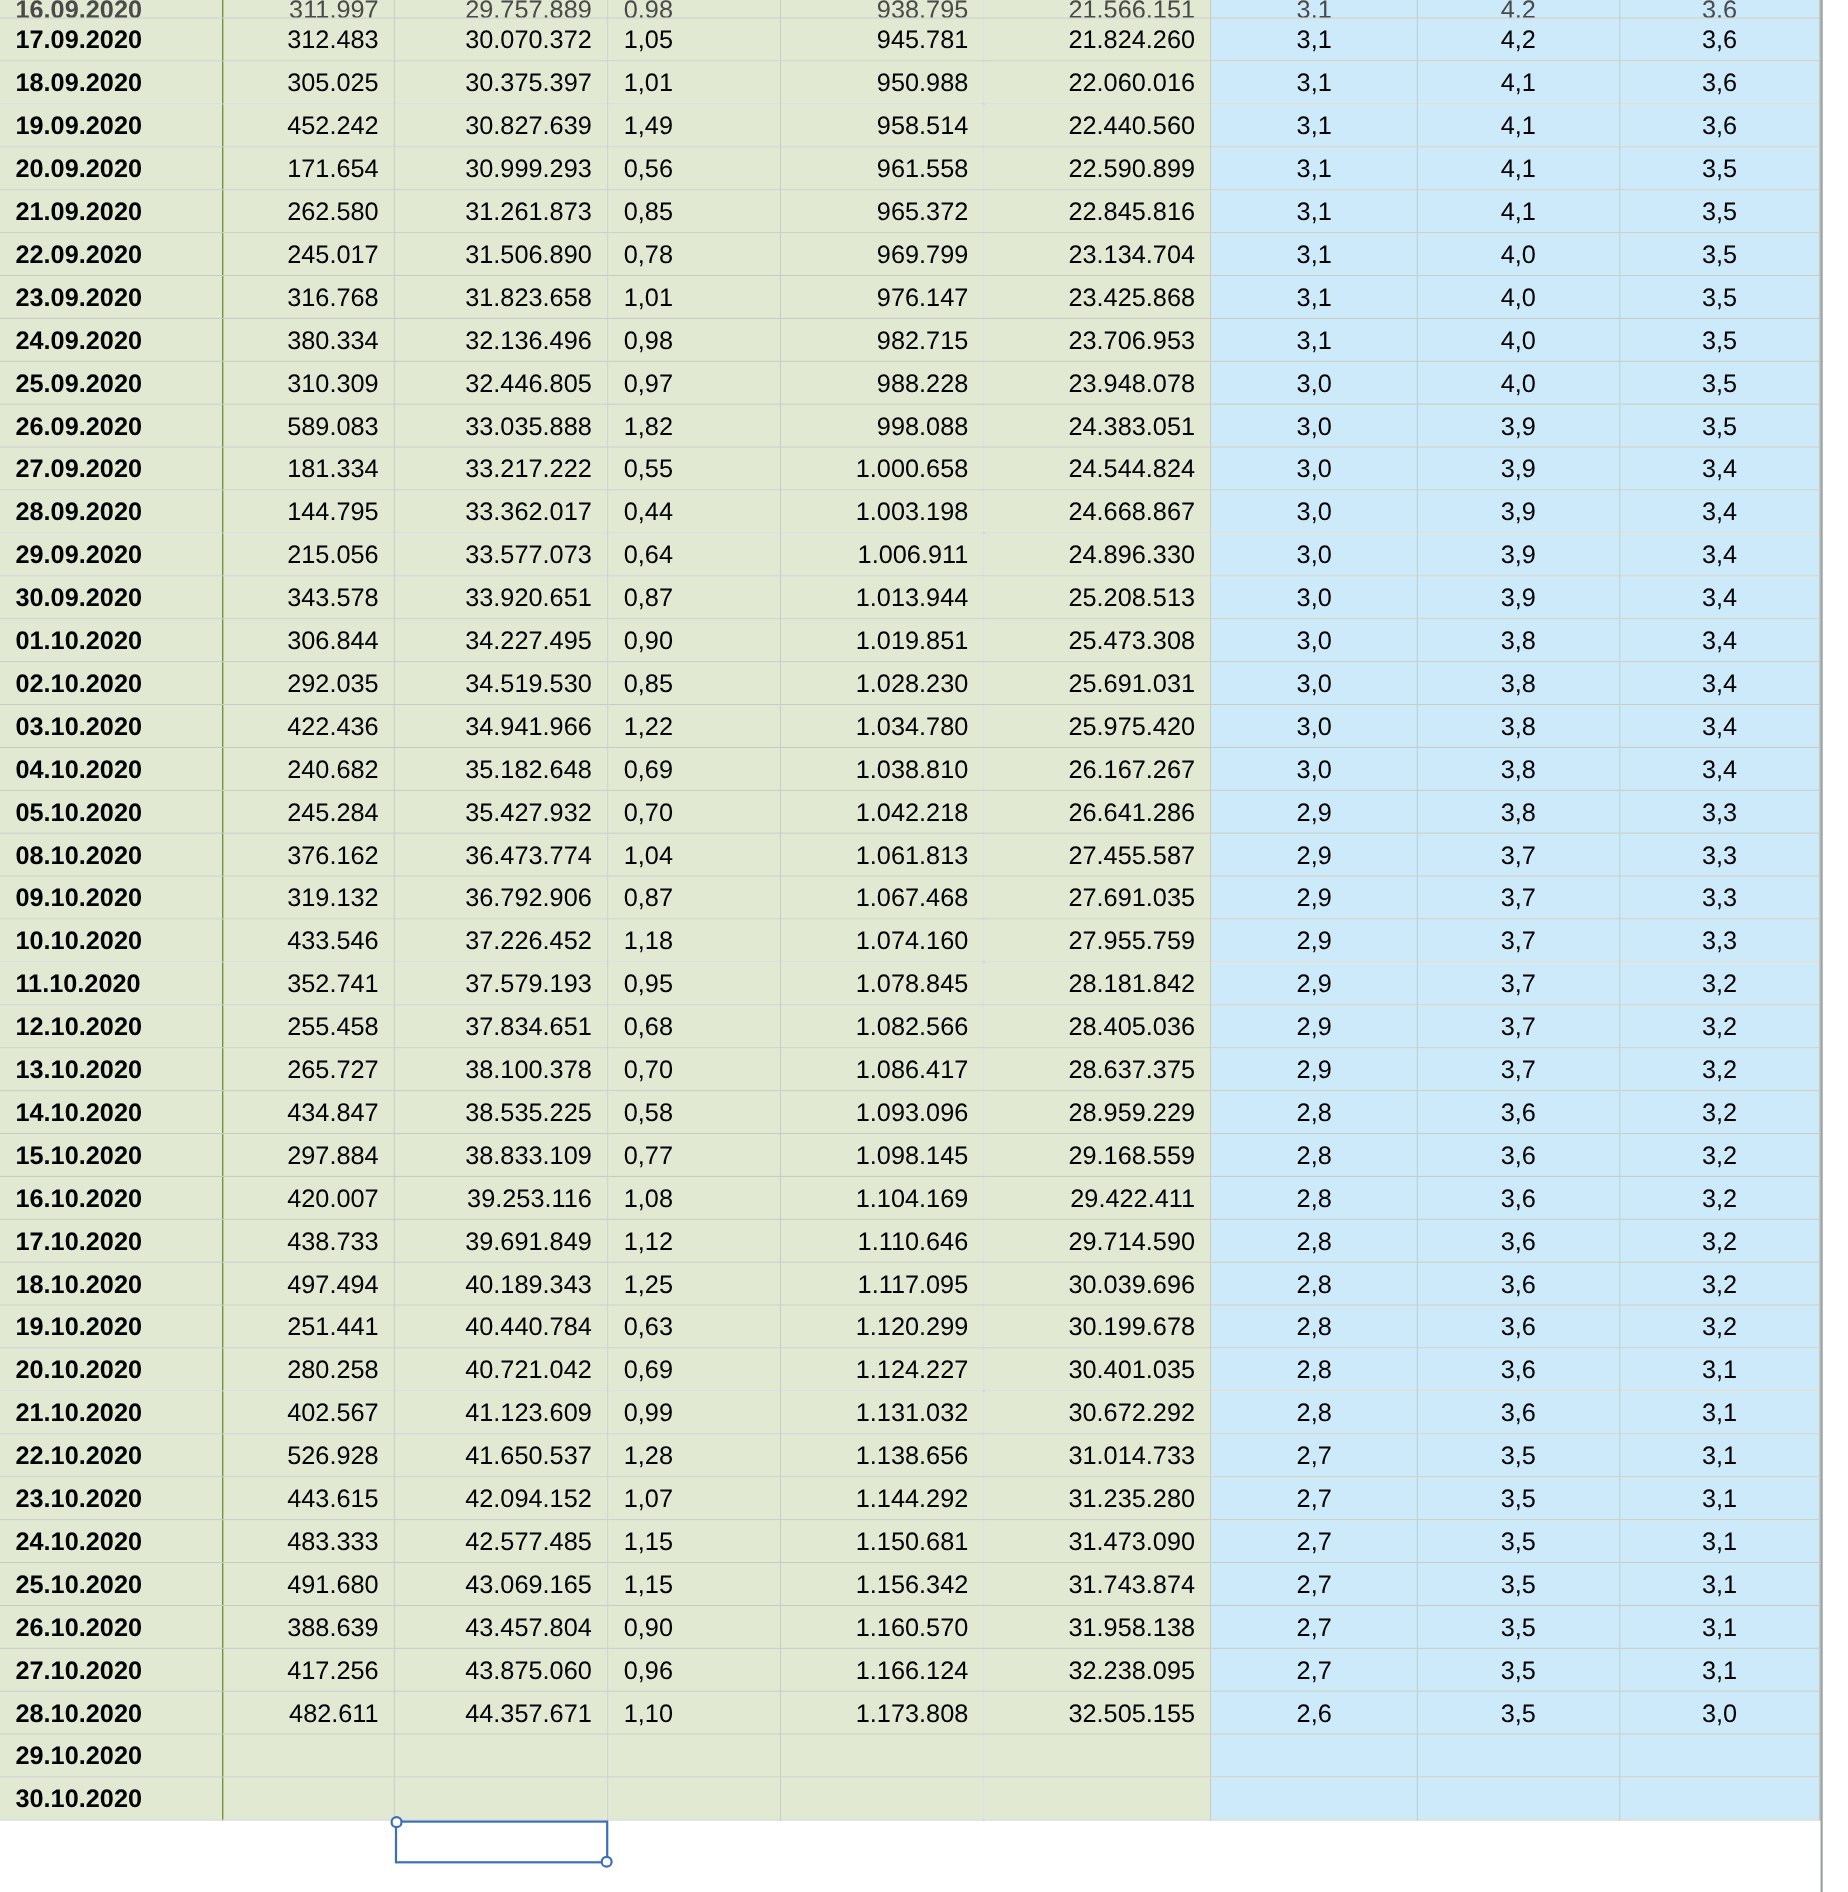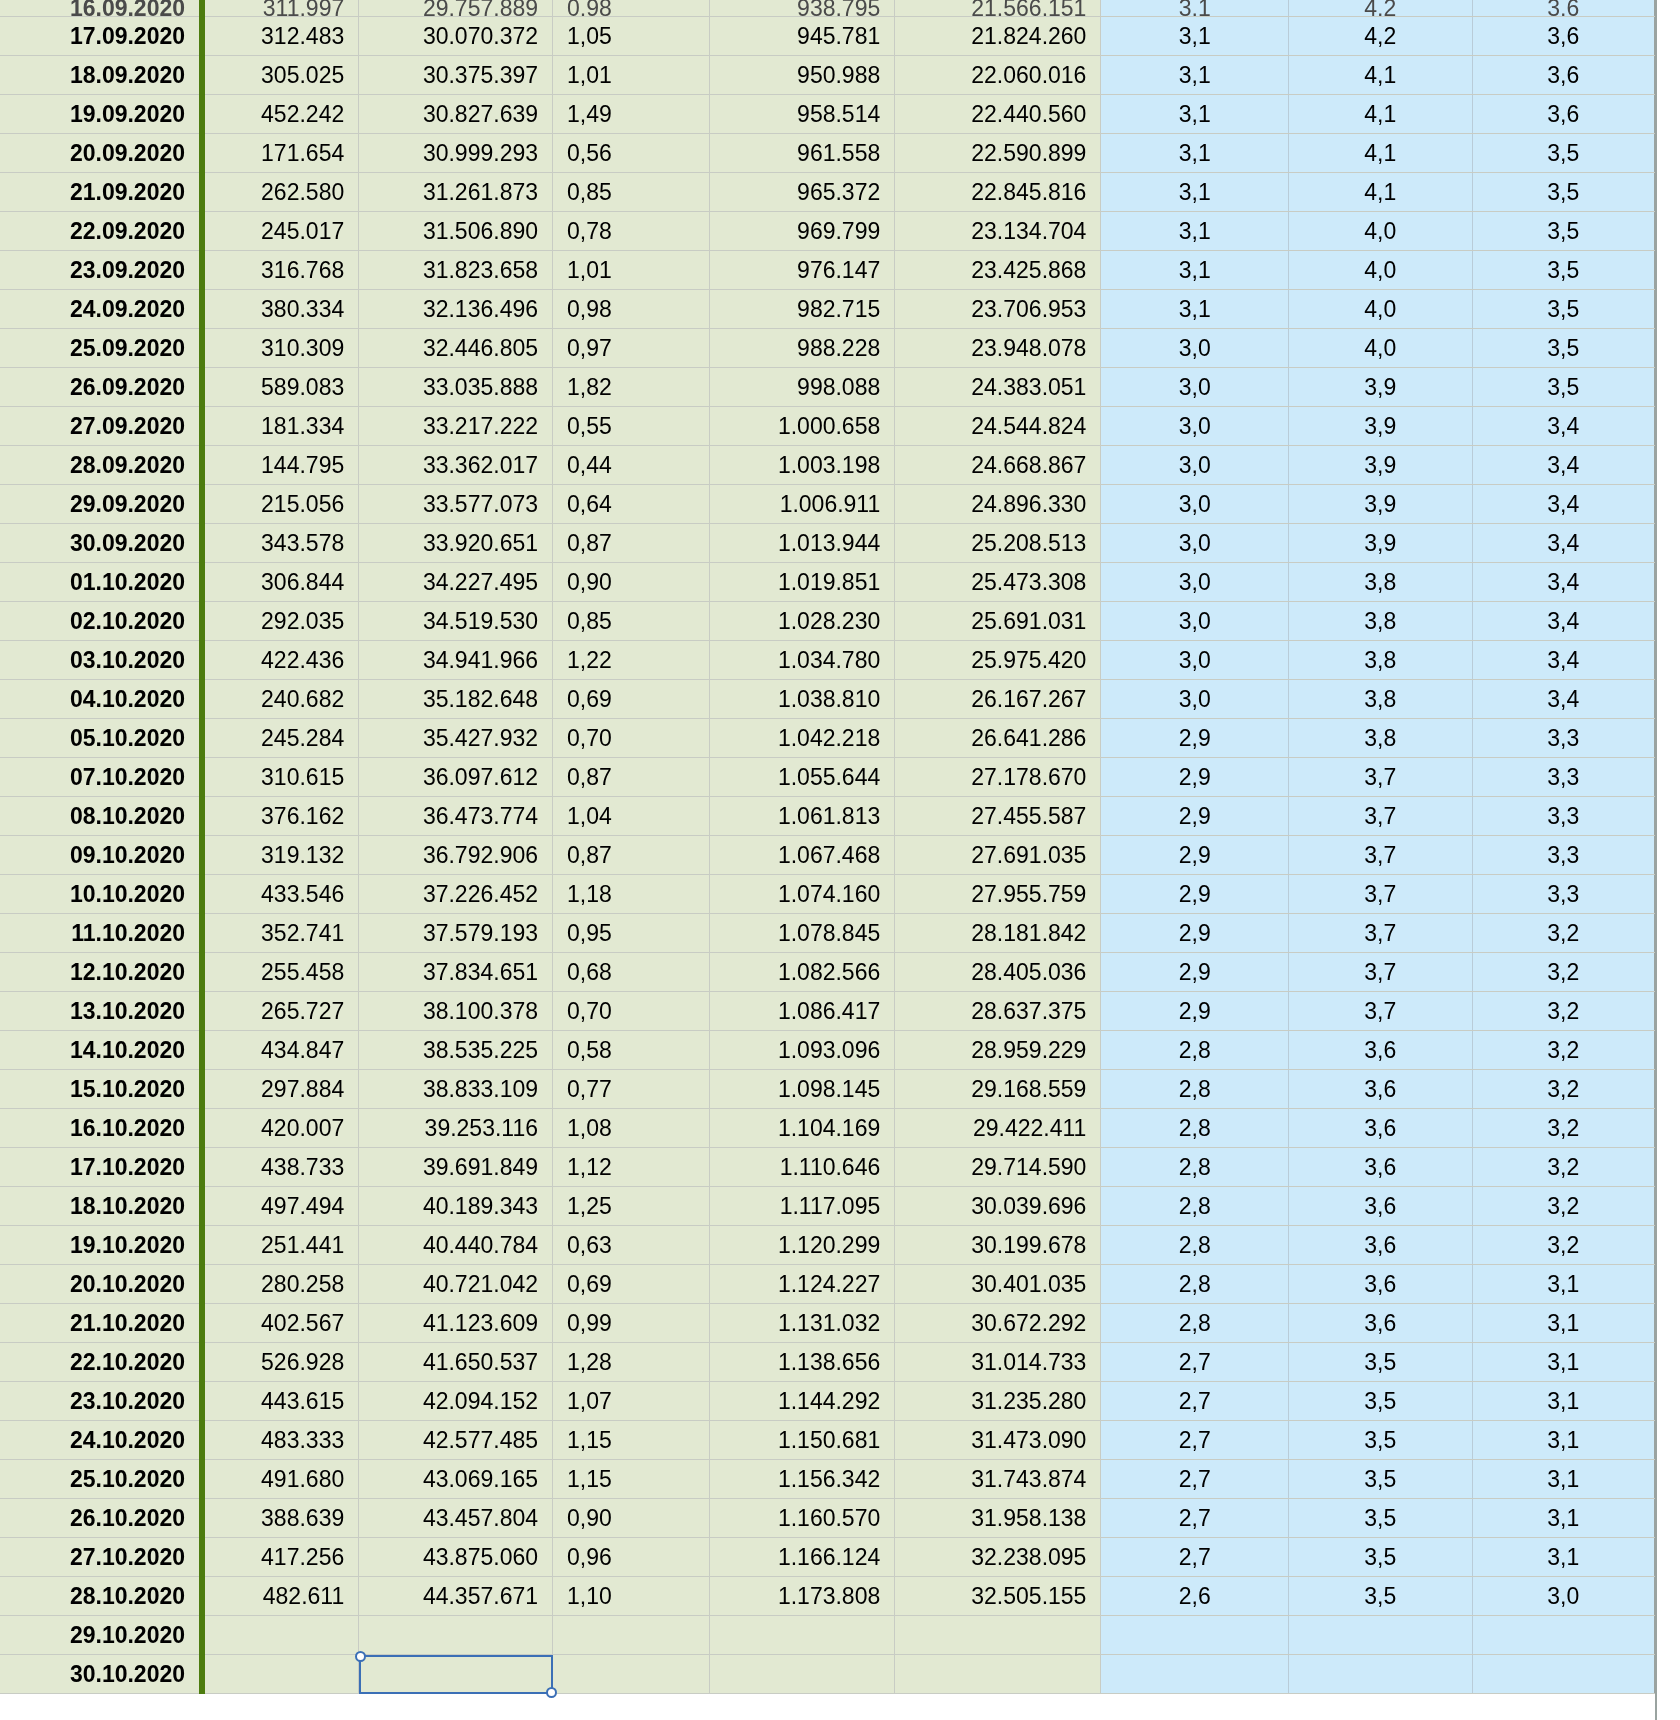--- a/index.html
+++ b/index.html
@@ -41,22 +41,22 @@
   col.c-pct    { width: 152px; }
   col.c-dead   { width: 180px; }
   col.c-rec    { width: 200px; }
   col.c-a      { width: 182px; }
   col.c-b      { width: 178px; }
   col.c-c      { width: 177px; }
 
   .cell-date {
     background: #e2e9d2;
     font-weight: bold;
-    text-align: right;
-    border-right: 6px solid #4d7c0f;
+    text-align: left;
+    border-right: 1px solid #4d7c0f;
     margin-top: 16px;
   }
   .cell-green {
     background: #e2e9d2;
     text-align: right;
     border-right: 1px solid #c8ccc4;
   }
   .cell-green.center {
     text-align: left;
   }
@@ -344,31 +344,20 @@
           <td class="cell-green">245.284</td>
           <td class="cell-green">35.427.932</td>
           <td class="cell-green center">0,70</td>
           <td class="cell-green">1.042.218</td>
           <td class="cell-green">26.641.286</td>
           <td class="cell-blue">2,9</td>
           <td class="cell-blue">3,8</td>
           <td class="cell-blue last">3,3</td>
         </tr>
         <tr>
-          <td class="cell-date">07.10.2020</td>
-          <td class="cell-green">310.615</td>
-          <td class="cell-green">36.097.612</td>
-          <td class="cell-green center">0,87</td>
-          <td class="cell-green">1.055.644</td>
-          <td class="cell-green">27.178.670</td>
-          <td class="cell-blue">2,9</td>
-          <td class="cell-blue">3,7</td>
-          <td class="cell-blue last">3,3</td>
-        </tr>
-        <tr>
           <td class="cell-date">08.10.2020</td>
           <td class="cell-green">376.162</td>
           <td class="cell-green">36.473.774</td>
           <td class="cell-green center">1,04</td>
           <td class="cell-green">1.061.813</td>
           <td class="cell-green">27.455.587</td>
           <td class="cell-blue">2,9</td>
           <td class="cell-blue">3,7</td>
           <td class="cell-blue last">3,3</td>
         </tr>

